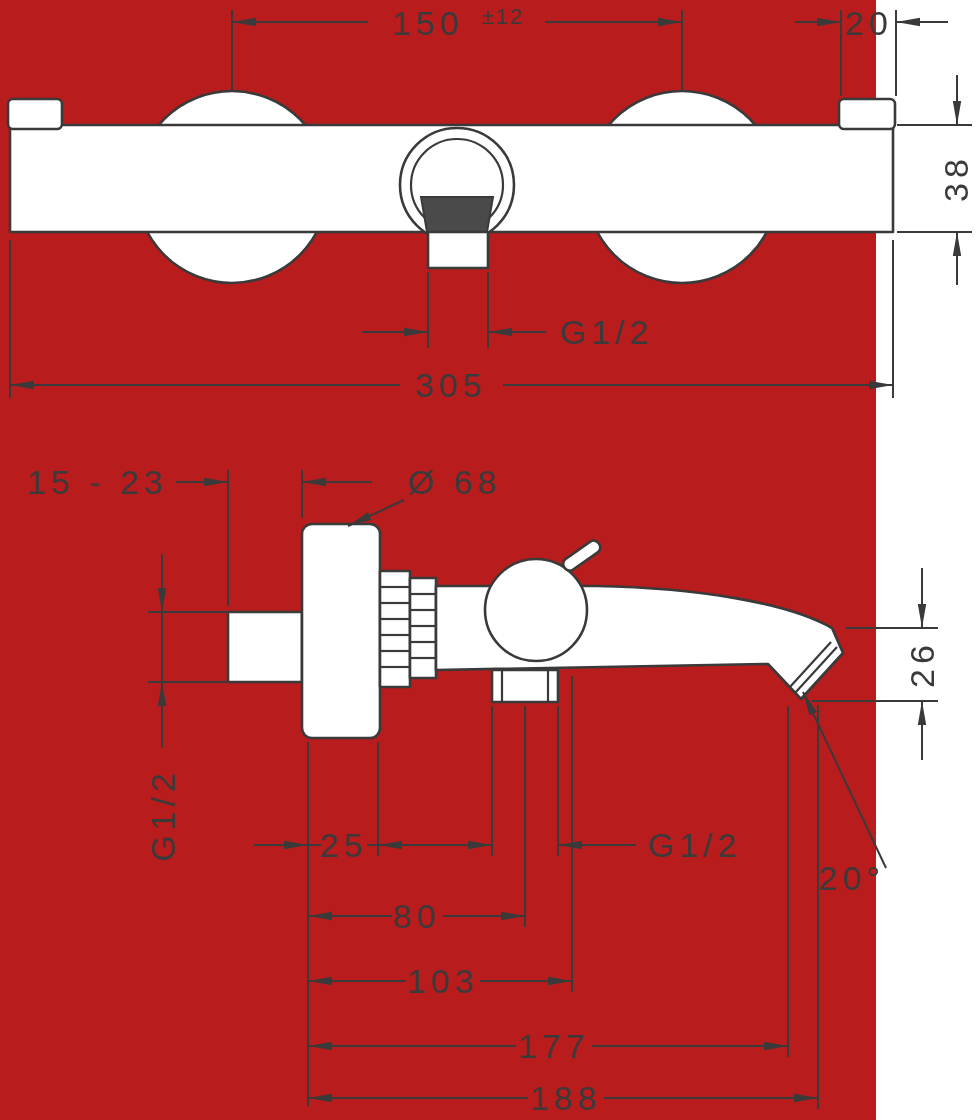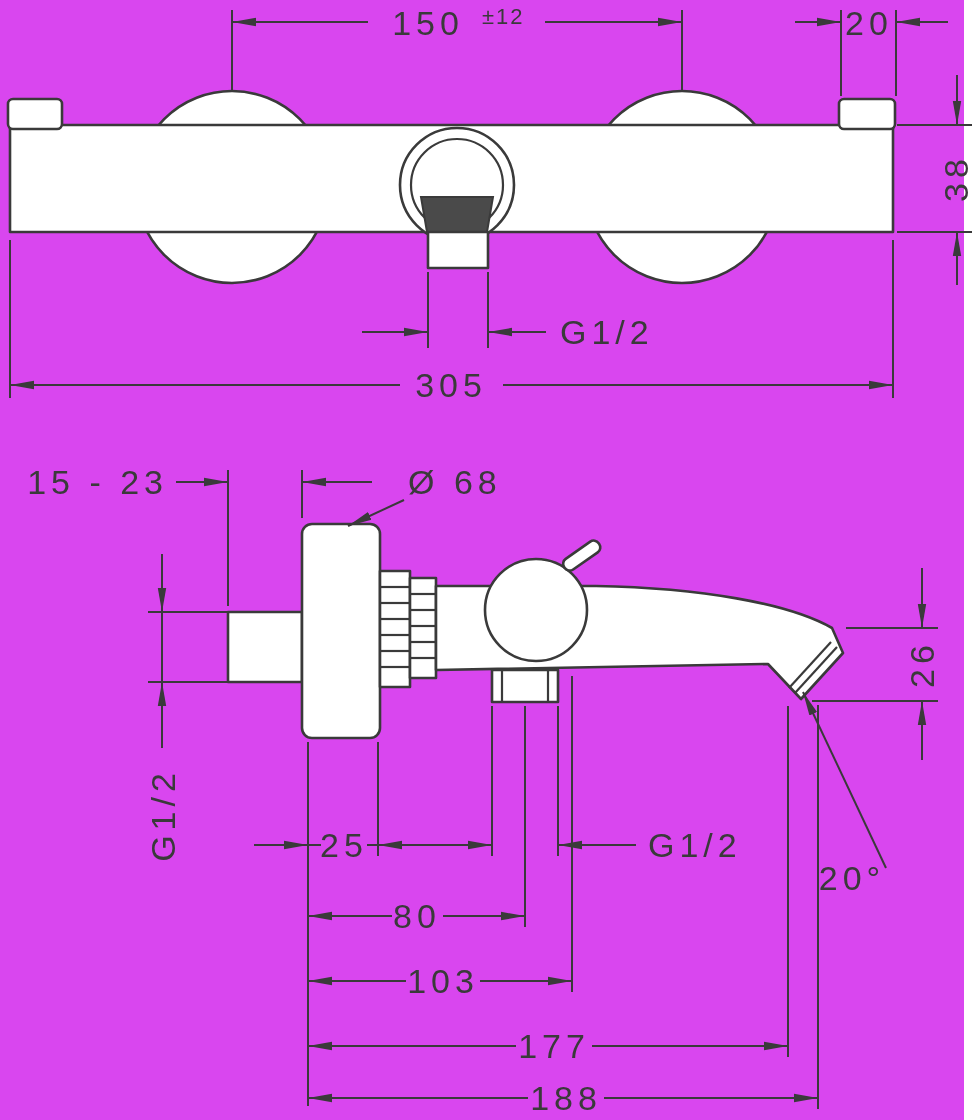--- a/index.html
+++ b/index.html
@@ -1,16 +1,16 @@
 <!DOCTYPE html>
 <html><head>
 <meta charset="utf-8">
 <style>
   html, body { margin: 0; padding: 0; background: #ffffff; }
-  .drawing { width: 964px; height: 1120px; background: #d946ef; }
+  .drawing { width: 876px; height: 1120px; background: #b91c1c; }
   svg { display: block; }
   .obj   { fill: #ffffff; stroke: #3a3a3a; stroke-width: 2.6; stroke-linejoin: round; }
   .objline { fill: none; stroke: #3a3a3a; stroke-width: 2.2; }
   .grip  { fill: #4a4a4a; stroke: #3a3a3a; stroke-width: 2; }
   .dim   { fill: none; stroke: #3a3a3a; stroke-width: 2; }
   .arrow { fill: #3a3a3a; }
   text { font-family: "Liberation Sans", "DejaVu Sans", sans-serif; font-size: 34px; letter-spacing: 5px; fill: #3a3a3a; }
   .small { font-size: 22px; letter-spacing: 2px; }
 </style>
 </head>

